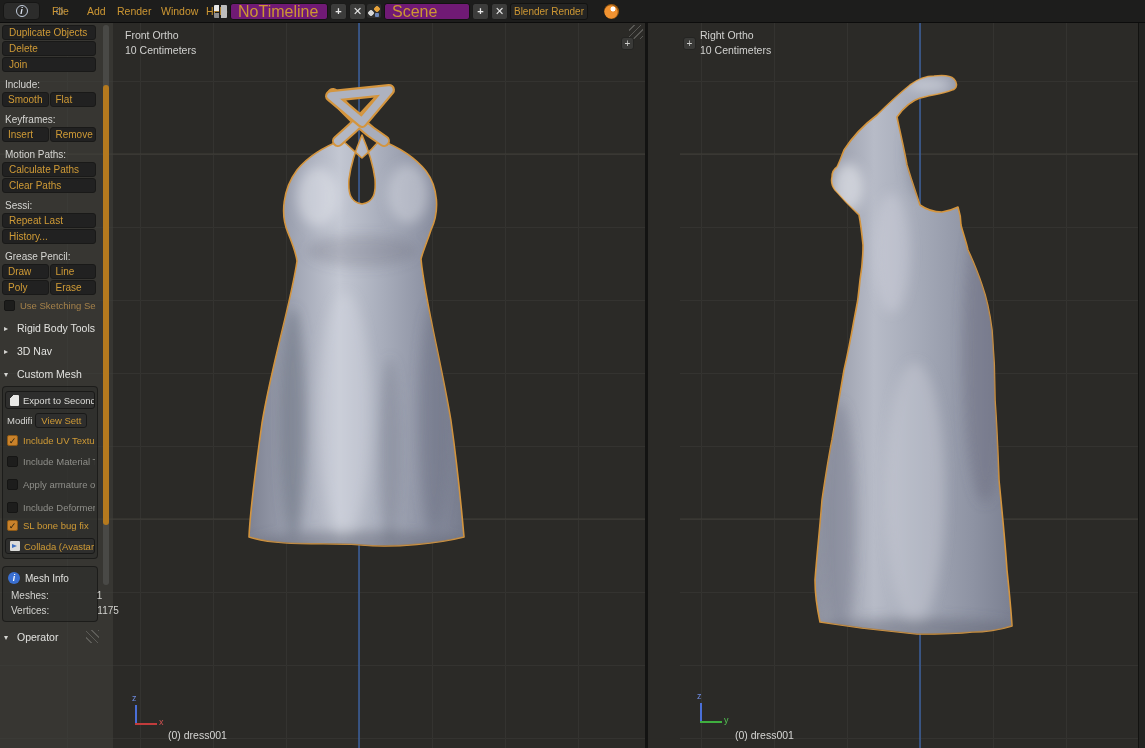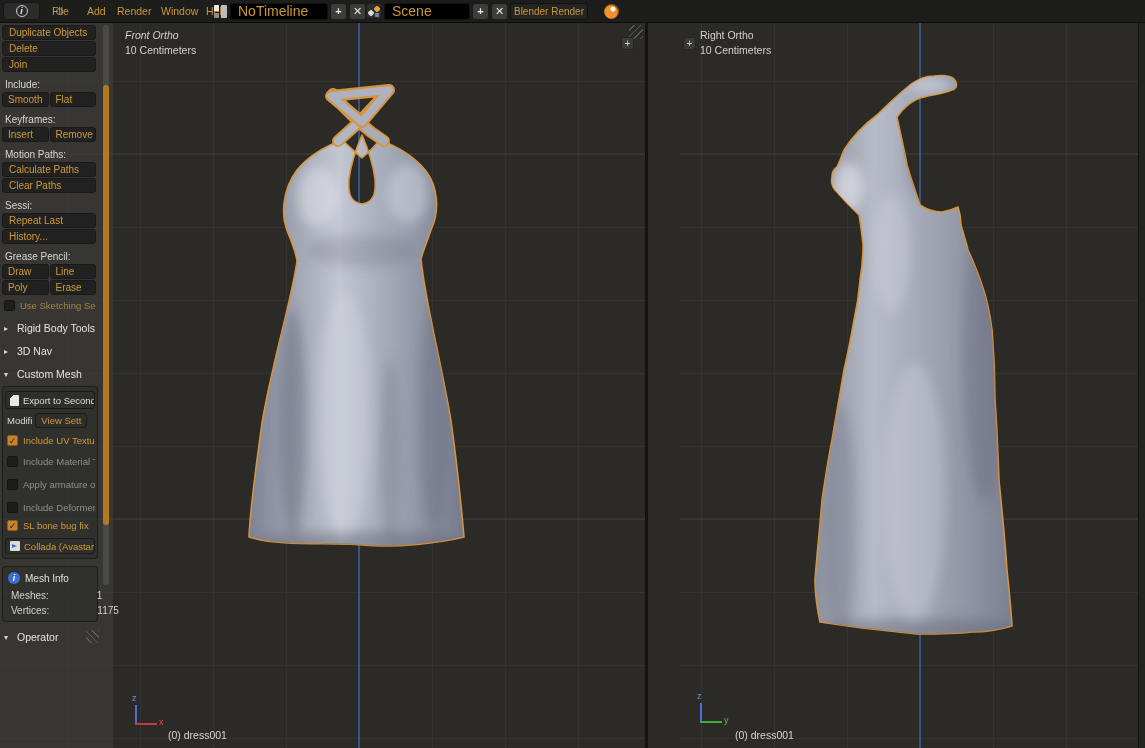--- a/index.html
+++ b/index.html
@@ -10,21 +10,21 @@
   
   .topbar { position:absolute; left:0; top:0; width:1145px; height:23px; background:#1d1d1c; border-bottom:1px solid #0c0c0c; z-index:50; }
   .tb-btn { position:absolute; top:2px; height:18px; background:#2c2c2b; border:1px solid #161615; border-radius:4px; display:flex; align-items:center; justify-content:center; }
   .info-circle { width:12px; height:12px; border:1px solid #c3cddd; border-radius:50%; color:#dbe3f0; font-size:9px; line-height:10px; text-align:center; font-style:italic; font-weight:bold; }
   .dot-icon { position:absolute; left:56px; top:8px; width:7px; height:7px; border:1px solid #9b9b98; border-radius:50%; }
   .menu-item { position:absolute; top:5px; font-size:10.5px; color:#cd9733; }
   .layout-icon { position:absolute; left:214px; top:5px; width:13px; height:13px; background:
       linear-gradient(#e7e7e7,#e7e7e7) 0 0/5px 6px no-repeat,
       linear-gradient(#8d8d8d,#8d8d8d) 0 8px/5px 5px no-repeat,
       linear-gradient(#bdbdbd,#bdbdbd) 7px 0/6px 13px no-repeat; border-radius:1px; }
-  .field { position:absolute; top:3px; height:17px; background:#000000; border:1px solid #121211; border-radius:3px; color:#cd9733; font-size:14px; line-height:15px; padding-left:7px; white-space:nowrap; overflow:hidden; }
+  .field { position:absolute; top:3px; height:17px; background:#701a75; border:1px solid #121211; border-radius:3px; color:#cd9733; font-size:16px; line-height:15px; padding-left:7px; white-space:nowrap; overflow:hidden; }
   .sq-btn { position:absolute; top:3px; width:17px; height:17px; background:#3c3c3b; border:1px solid #1b1b1a; border-radius:3px; color:#e8e8e8; font-size:11px; font-weight:bold; text-align:center; line-height:15px; }
   .scene-icon { position:absolute; left:367px; top:4px; width:14px; height:14px; border-radius:2px; background:
       radial-gradient(circle at 4px 9px, #d8d8d8 0 2.5px, transparent 3px),
       radial-gradient(circle at 10px 5px, #e8a33a 0 2.5px, transparent 3px),
       radial-gradient(circle at 10px 11px, #6f87b8 0 2px, transparent 2.5px), #2e2e2d; }
   .engine-btn { position:absolute; left:510px; top:3px; width:78px; height:17px; background:#242423; border:1px solid #121211; border-radius:3px; color:#cd9733; font-size:10px; text-align:center; line-height:15px; }
   .blender-logo { position:absolute; left:604px; top:4px; width:15px; height:15px; border-radius:50%; background:
       radial-gradient(circle at 9px 5px, #ffffff 0 2.2px, transparent 2.8px),
       radial-gradient(circle at 7px 8px, #f09231 0 6.2px, #9c5a10 7px); }
   .stats { position:absolute; left:623px; top:6px; width:518px; font-size:10px; letter-spacing:-0.55px; color:#cd9733; white-space:nowrap; overflow:hidden; }
@@ -148,21 +148,21 @@
         <path d="M333,71 C352,95 368,108 384,118" fill="none" stroke="#d4953e" stroke-width="12" stroke-linecap="round"></path>
         <path d="M387,68 C368,92 352,106 338,118" fill="none" stroke="#d4953e" stroke-width="12" stroke-linecap="round"></path>
         <path d="M333,71 C352,95 368,108 384,118" fill="none" stroke="#a9adba" stroke-width="8" stroke-linecap="round"></path>
         <path d="M387,68 C368,92 352,106 338,118" fill="none" stroke="#b3b7c3" stroke-width="8" stroke-linecap="round"></path>
 
         <path d="M331,73 L389,67 L362,99 Z" fill="none" stroke="#d4953e" stroke-width="12" stroke-linejoin="round"></path>
         <path d="M331,73 L389,67 L362,99 Z" fill="none" stroke="#aeb2bf" stroke-width="7.5" stroke-linejoin="round"></path>
       </g>
     </svg>
 
-    <div class="vp-label" style="left:125px;top:6px;font-style:italic;">Front Ortho</div>
+    <div class="vp-label" style="left:125px;top:6px;">Front Ortho</div>
     <div class="vp-label" style="left:125px;top:21px;">10 Centimeters</div>
     <div class="grip" style="left:629px;top:2px;"></div>
     <div class="vp-plus" style="left:621px;top:14px;">+</div>
 
     <div class="gizmo" style="left:123px;top:676px;">
       <div class="gz-v" style="background:#4a6fd8"></div>
       <div class="gz-h" style="background:#c23c3c"></div>
       <span class="gz-vl" style="color:#6f8ce2">z</span>
       <span class="gz-hl" style="color:#d05050">x</span>
     </div>

